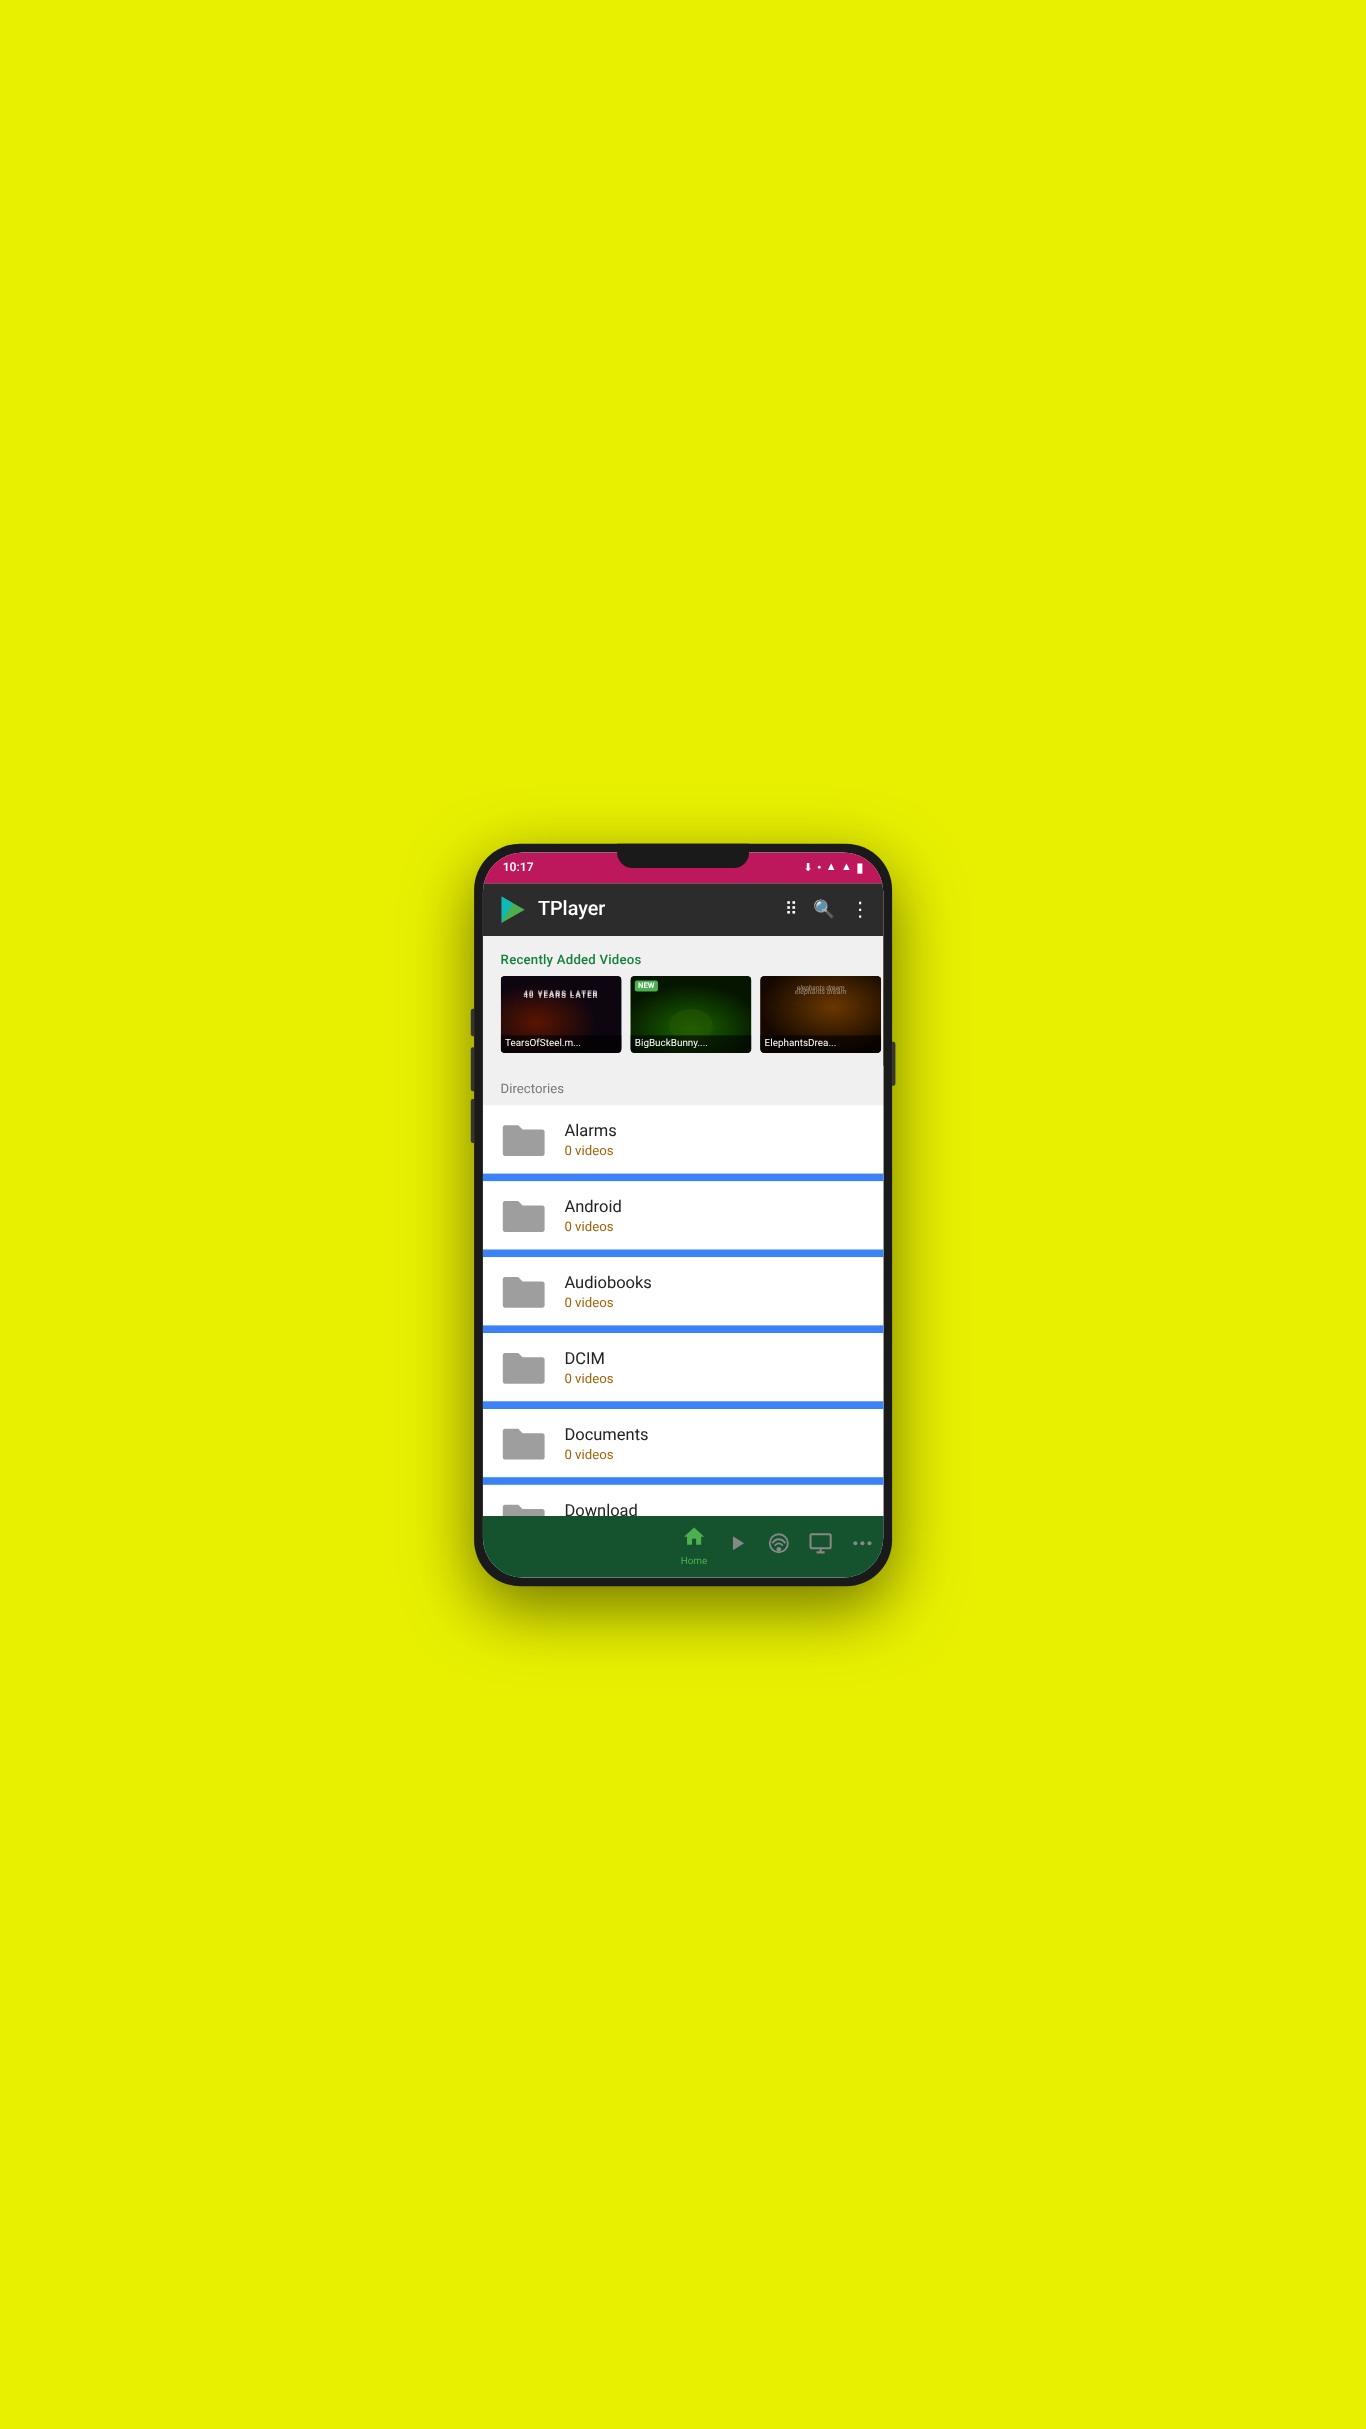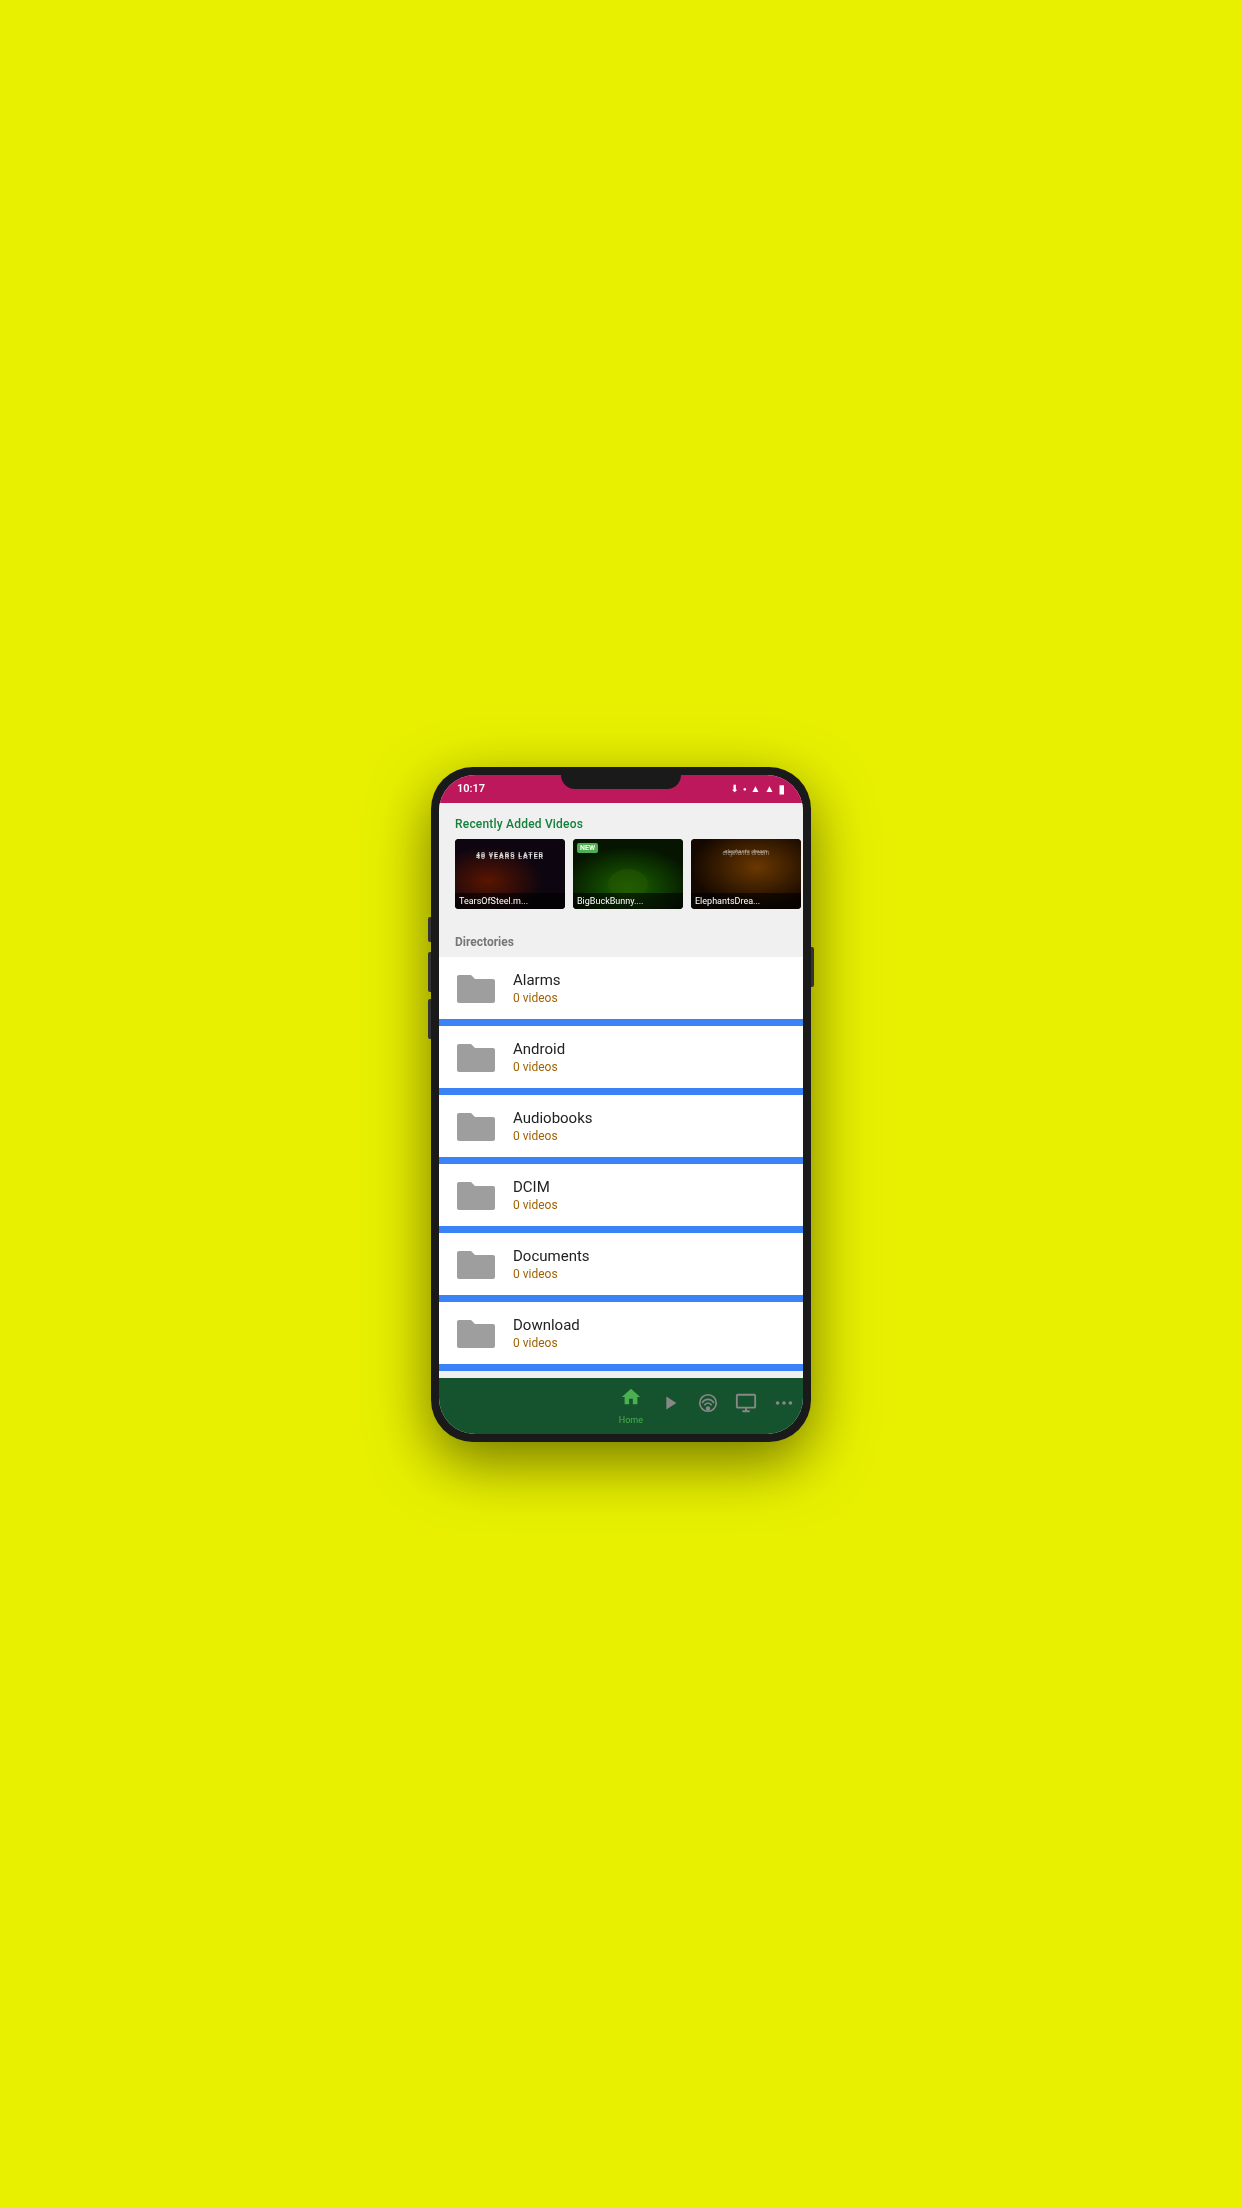--- a/index.html
+++ b/index.html
@@ -168,21 +168,21 @@
       color: white;
       font-size: 7px;
       padding: 1px 3px;
       border-radius: 2px;
       font-weight: bold;
     }
 
     .dir-section-title {
       color: #777;
       font-size: 12px;
-      font-weight: 700;
+      font-weight: 400;
       padding: 14px 16px 8px 16px;
       background: #f0f0f0;
     }
 
     .directory-item {
       display: flex;
       align-items: center;
       padding: 14px 16px;
       background: white;
       border-bottom: 7px solid #3b82f6;
@@ -353,20 +353,33 @@
       <span class="status-time">10:17</span>
       <div class="status-icons">
         <span class="status-icon">⬇</span>
         <span class="status-icon" style="font-size:6px;">●</span>
         <span class="status-icon">▲</span>
         <span class="status-icon">▲</span>
         <span class="status-icon" style="font-size:12px;">▮</span>
       </div>
     </div>
 
+    <div class="app-bar">
+
+      <svg class="app-logo" viewBox="0 0 30 30">
+        <polygon points="5,3 26,15 5,27" fill="#4caf50"></polygon>
+        <polygon points="5,3 15,9 5,27" fill="#00bcd4" opacity="0.8"></polygon>
+      </svg>
+      <span class="app-title">TPlayer</span>
+      <div class="app-bar-actions">
+        <span class="app-bar-icon">⠿</span>
+        <span class="app-bar-icon">🔍</span>
+        <span class="app-bar-icon" style="font-size:18px;">⋮</span>
+      </div>
+    </div>
 
     <div class="main-content">
 
       <div>
         <div class="section-title">Recently Added Videos</div>
         <div class="video-thumbnails">
 
           <div class="video-thumb">
             <div class="tears-visual">
               <svg width="100%" height="100%" viewBox="0 0 110 70" preserveAspectRatio="xMidYMid slice">

